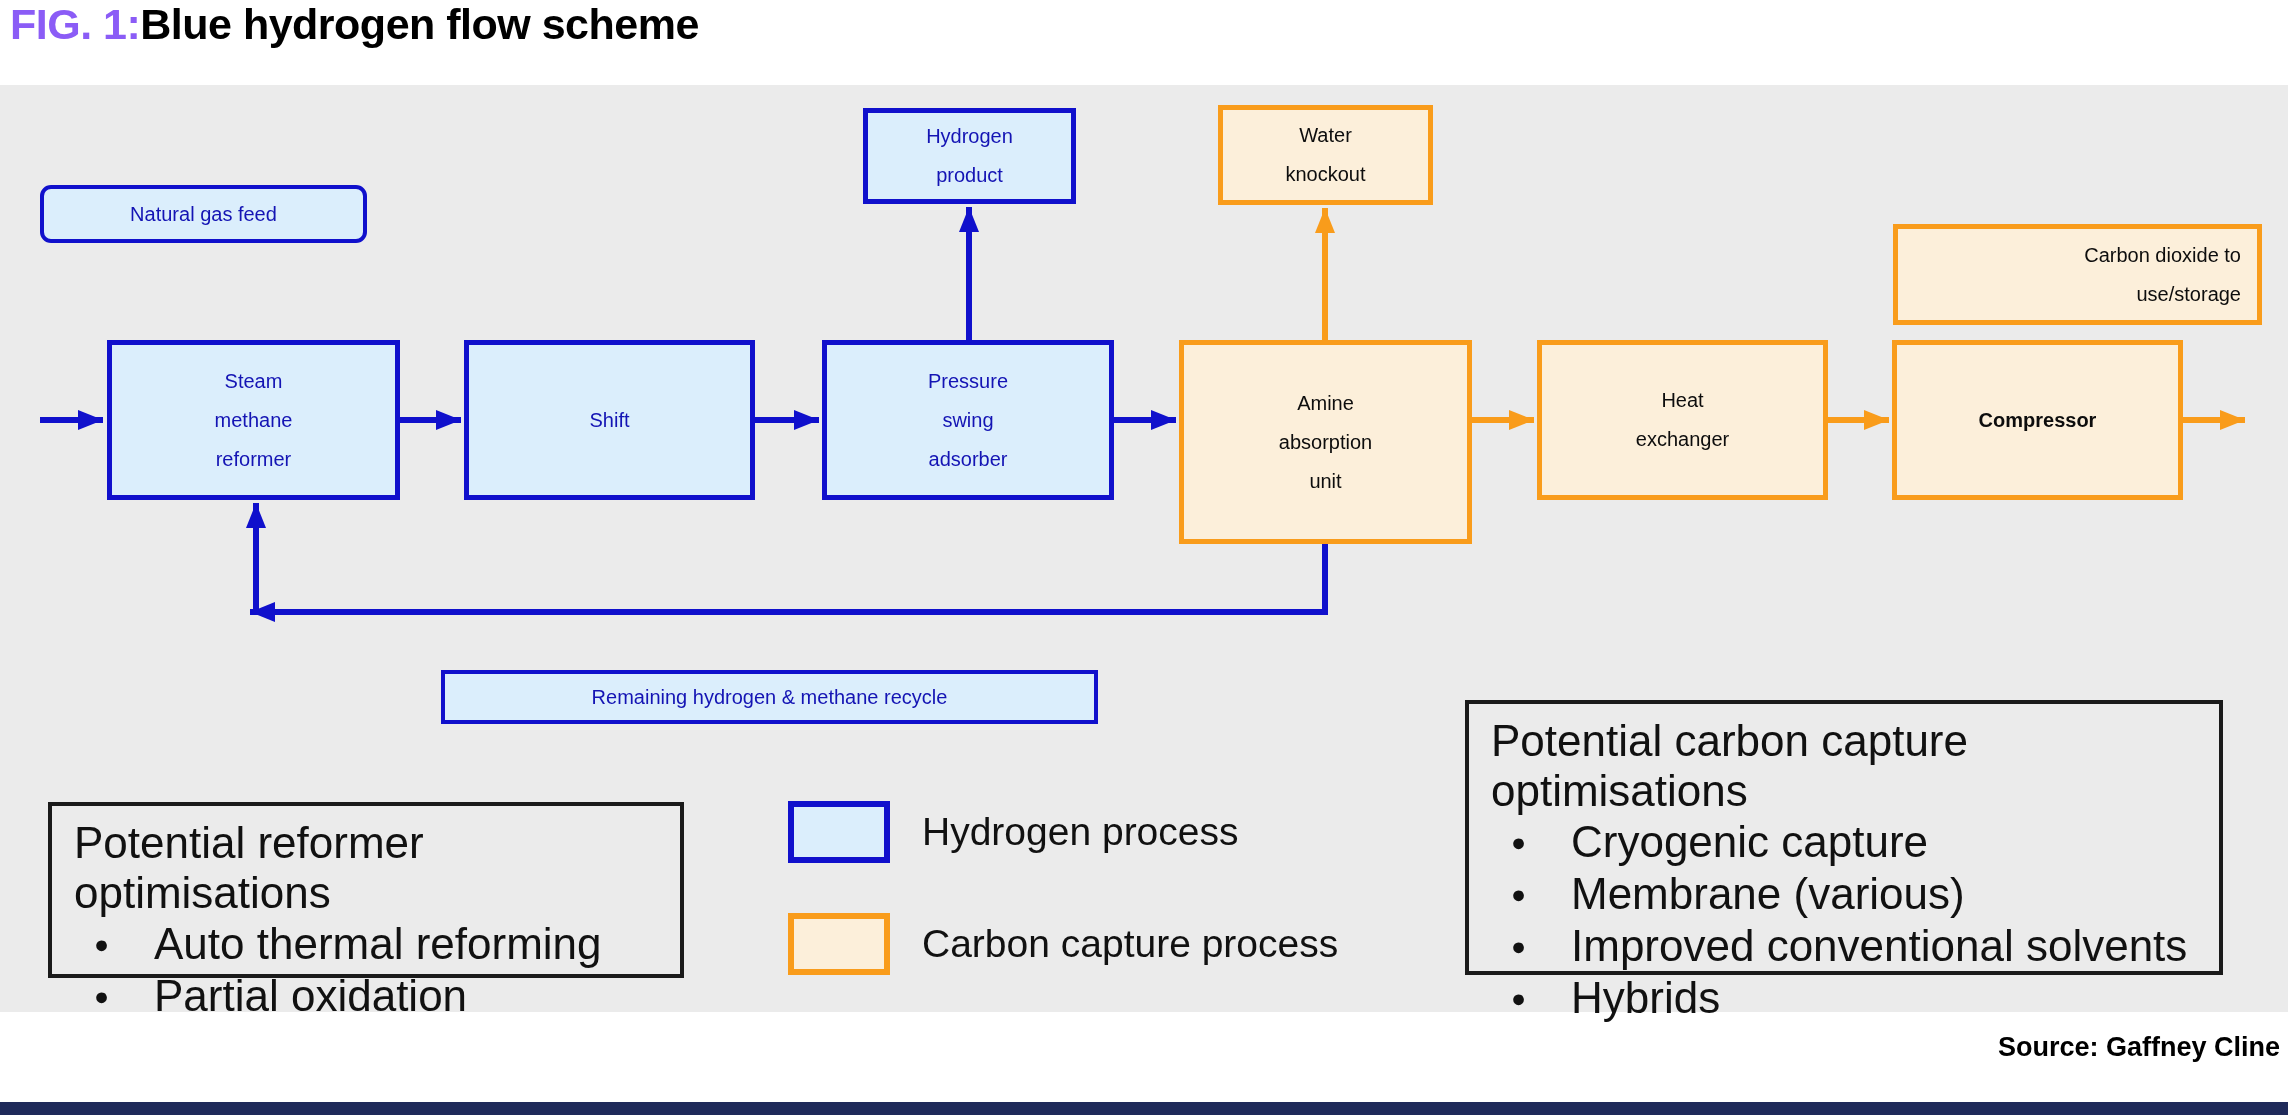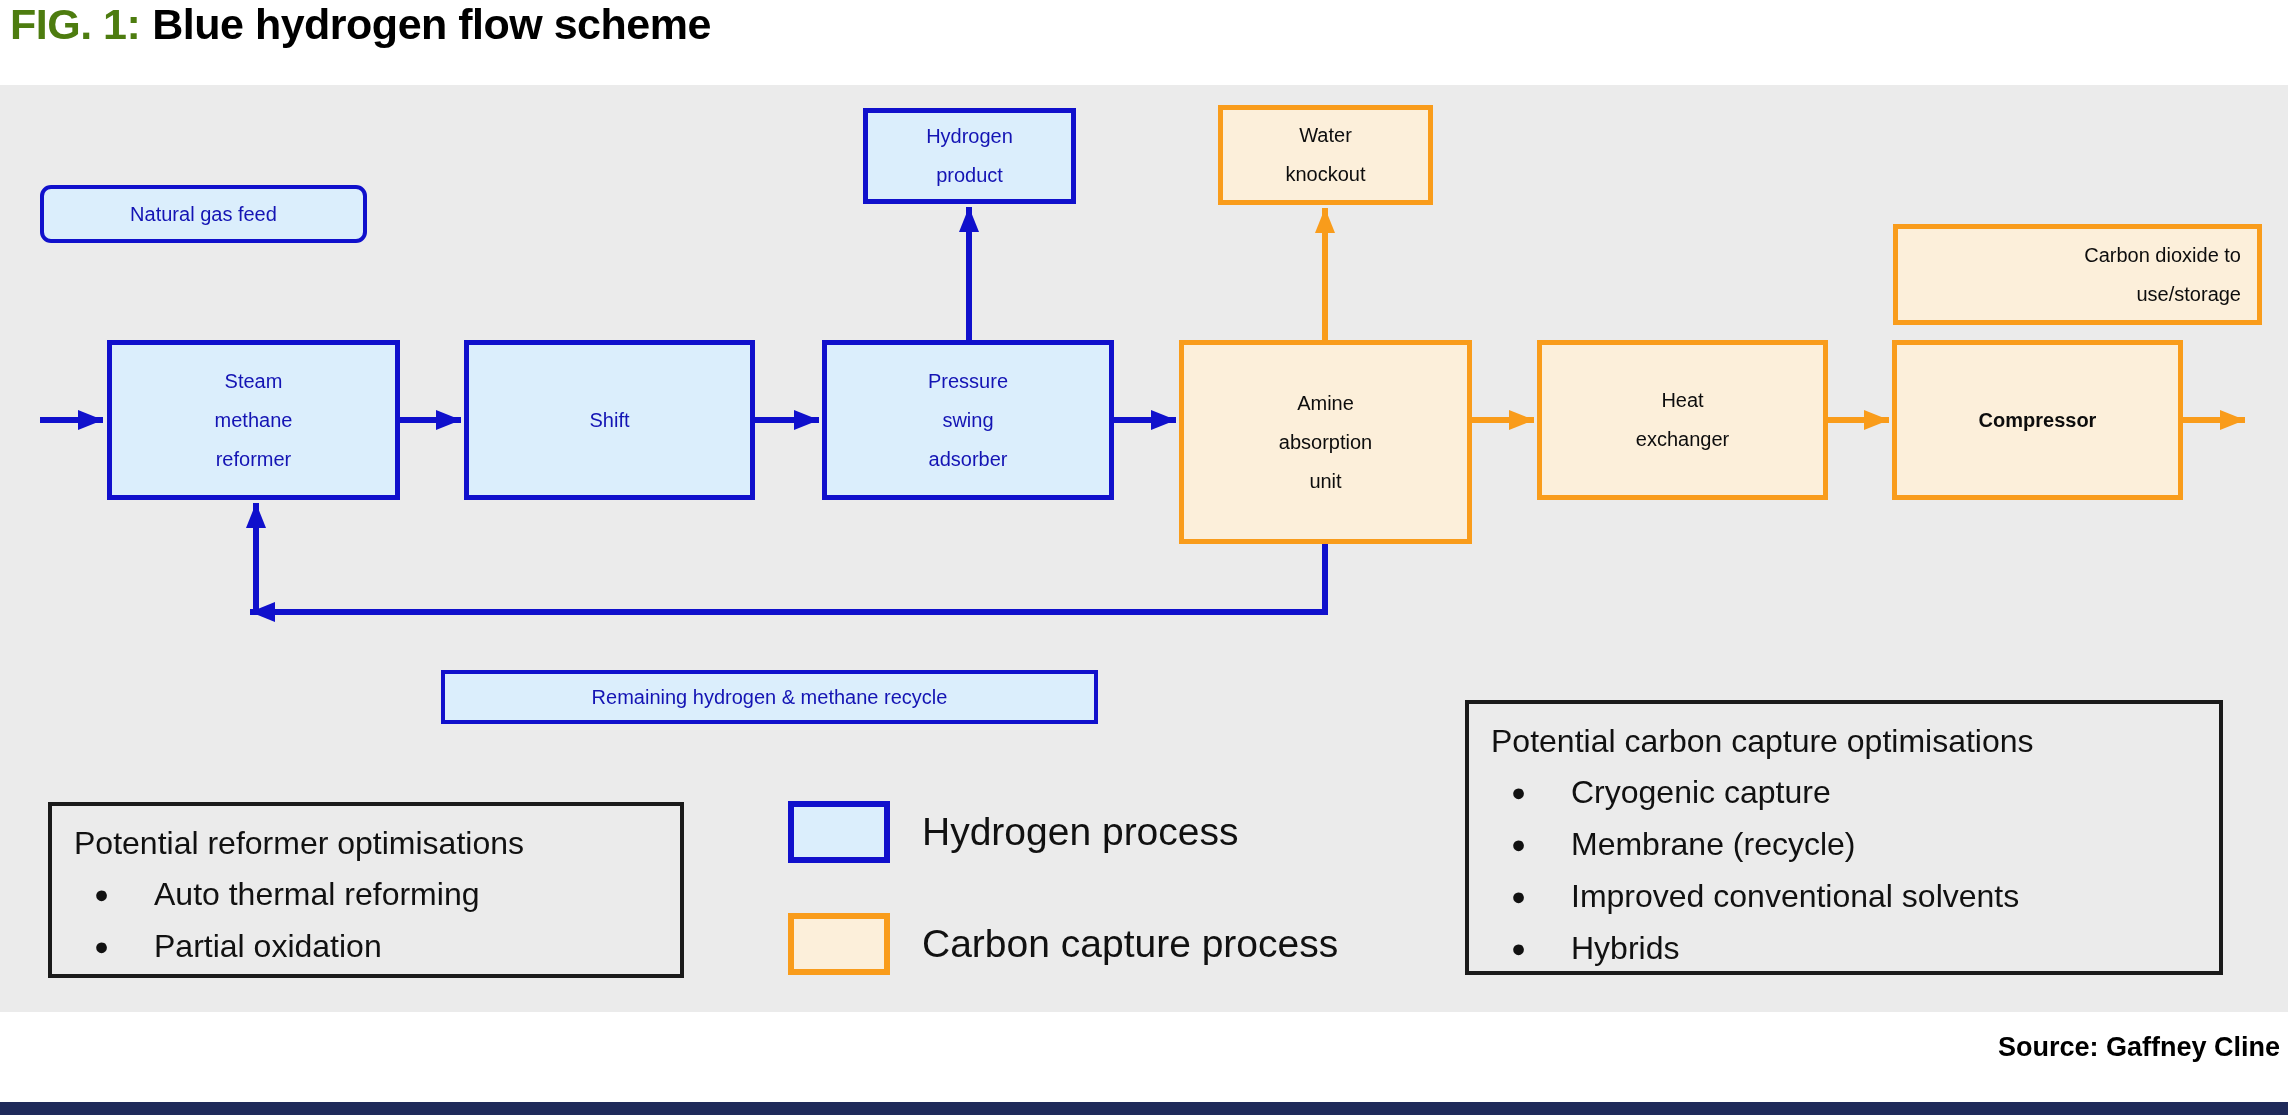--- a/index.html
+++ b/index.html
@@ -1,37 +1,37 @@
 <!DOCTYPE html>
 <html><head>
 <meta charset="utf-8">
 <style>
   html,body{margin:0;padding:0;background:#ffffff;}
   body{width:2288px;height:1115px;position:relative;font-family:"Liberation Sans",sans-serif;overflow:hidden;}
 
   .page-title{position:absolute;left:10px;top:0px;font-size:43px;font-weight:bold;letter-spacing:-0.5px;color:#000;white-space:nowrap;}
-  .page-title .fig{color:#4d7c0f;margin-right:12px;}
+  .page-title .fig{color:#8b5cf6;margin-right:0;}
 
   .panel{position:absolute;left:0;top:85px;width:2288px;height:927px;background:#ebebeb;}
 
   svg.arrows{position:absolute;left:0;top:0;width:2288px;height:927px;}
 
   .node{position:absolute;display:flex;align-items:center;justify-content:center;
         text-align:center;font-size:20px;line-height:39px;white-space:pre-line;
         box-sizing:border-box;}
   .h-node{background:#dbeefc;border:5px solid #1010cc;color:#1414b4;}
   .c-node{background:#fcefda;border:5px solid #f99c1b;color:#0d0d0d;}
   .h-tag{background:#dbeefc;border:4px solid #1010cc;color:#1414b4;}
   .right-text{justify-content:flex-end;text-align:right;padding-right:16px;margin-top:44px;}
 
   .legend-swatch{position:absolute;width:102px;height:62px;box-sizing:border-box;}
   .legend-label{position:absolute;font-size:39px;color:#111;white-space:nowrap;}
 
   .note{position:absolute;border:4px solid #1a1a1a;box-sizing:border-box;color:#111;
-        font-size:32px;padding:12px 10px 0 22px;background:transparent;}
+        font-size:44px;padding:12px 10px 0 22px;background:transparent;}
   .note .note-title{line-height:50px;}
   .note ul{list-style:none;margin:0;padding:0;}
   .note li{position:relative;padding-left:80px;line-height:52px;}
   .note li::before{content:"\25CF";position:absolute;left:20px;top:0;font-size:25px;}
 
   .source{position:absolute;right:8px;top:1032px;font-size:27px;font-weight:bold;color:#000;white-space:nowrap;}
   .bottom-bar{position:absolute;left:0;top:1102px;width:2288px;height:13px;background:#1f2a5a;}
 </style>
 </head>
 <body>
@@ -99,21 +99,21 @@
     <div class="note-title">Potential reformer optimisations</div>
     <ul>
       <li>Auto thermal reforming</li>
       <li>Partial oxidation</li>
     </ul>
   </div>
   <div class="note" style="left:1465px;top:615px;width:758px;height:275px;">
     <div class="note-title">Potential carbon capture optimisations</div>
     <ul>
       <li>Cryogenic capture</li>
-      <li>Membrane (recycle)</li>
+      <li>Membrane (various)</li>
       <li>Improved conventional solvents</li>
       <li>Hybrids</li>
     </ul>
   </div>
 
 </div>
 
 <div class="source">Source: Gaffney Cline</div>
 <div class="bottom-bar"></div>
 

